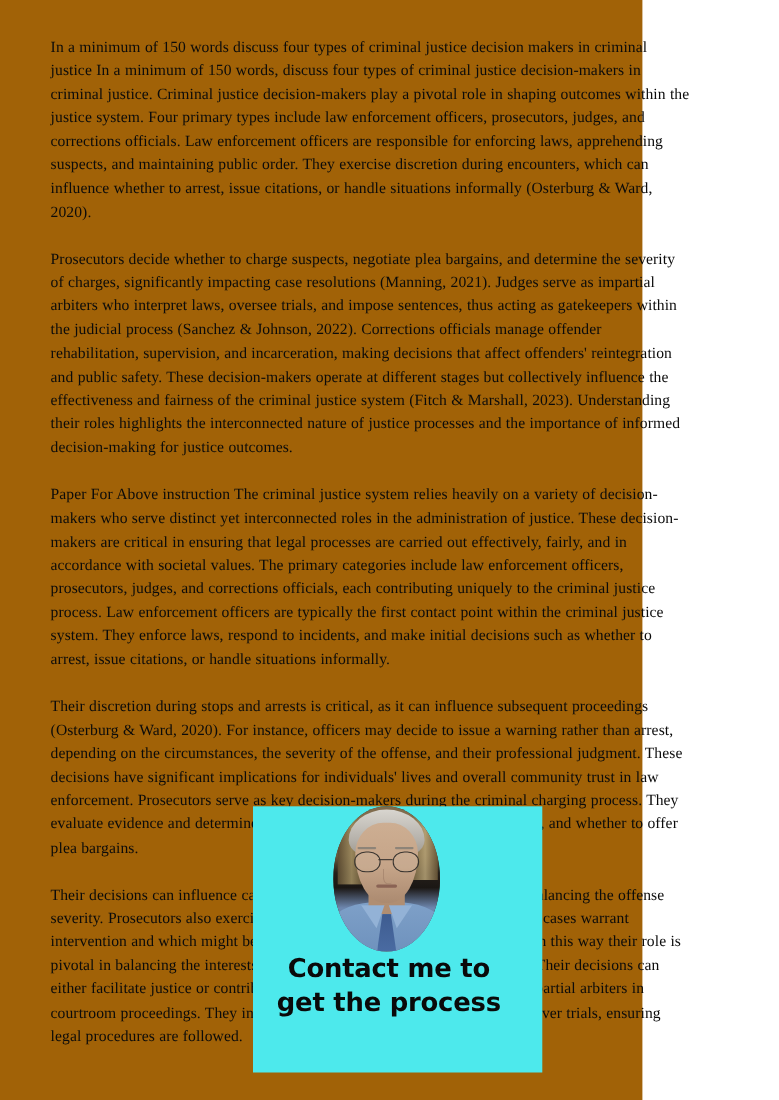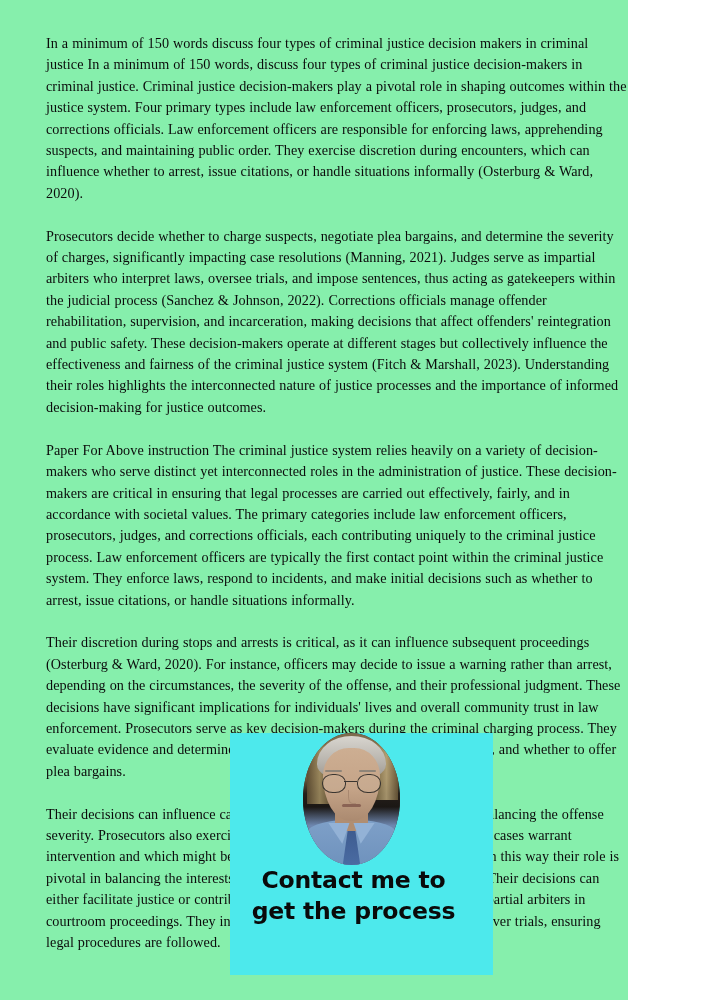--- a/index.html
+++ b/index.html
@@ -12,23 +12,23 @@
     background: #ffffff;
     font-family: "Liberation Serif", "DejaVu Serif", serif;
     overflow: hidden;
     position: relative;
   }
 
   #page {
     position: absolute;
     left: 0;
     top: 0;
-    width: 628px;
+    width: 584px;
     height: 1000px;
-    background: #86efac;
+    background: #a16207;
   }
 
   #doc-body {
     position: absolute;
     left: 46px;
     top: 33px;
     width: 583px;
   }
 
   .para {

